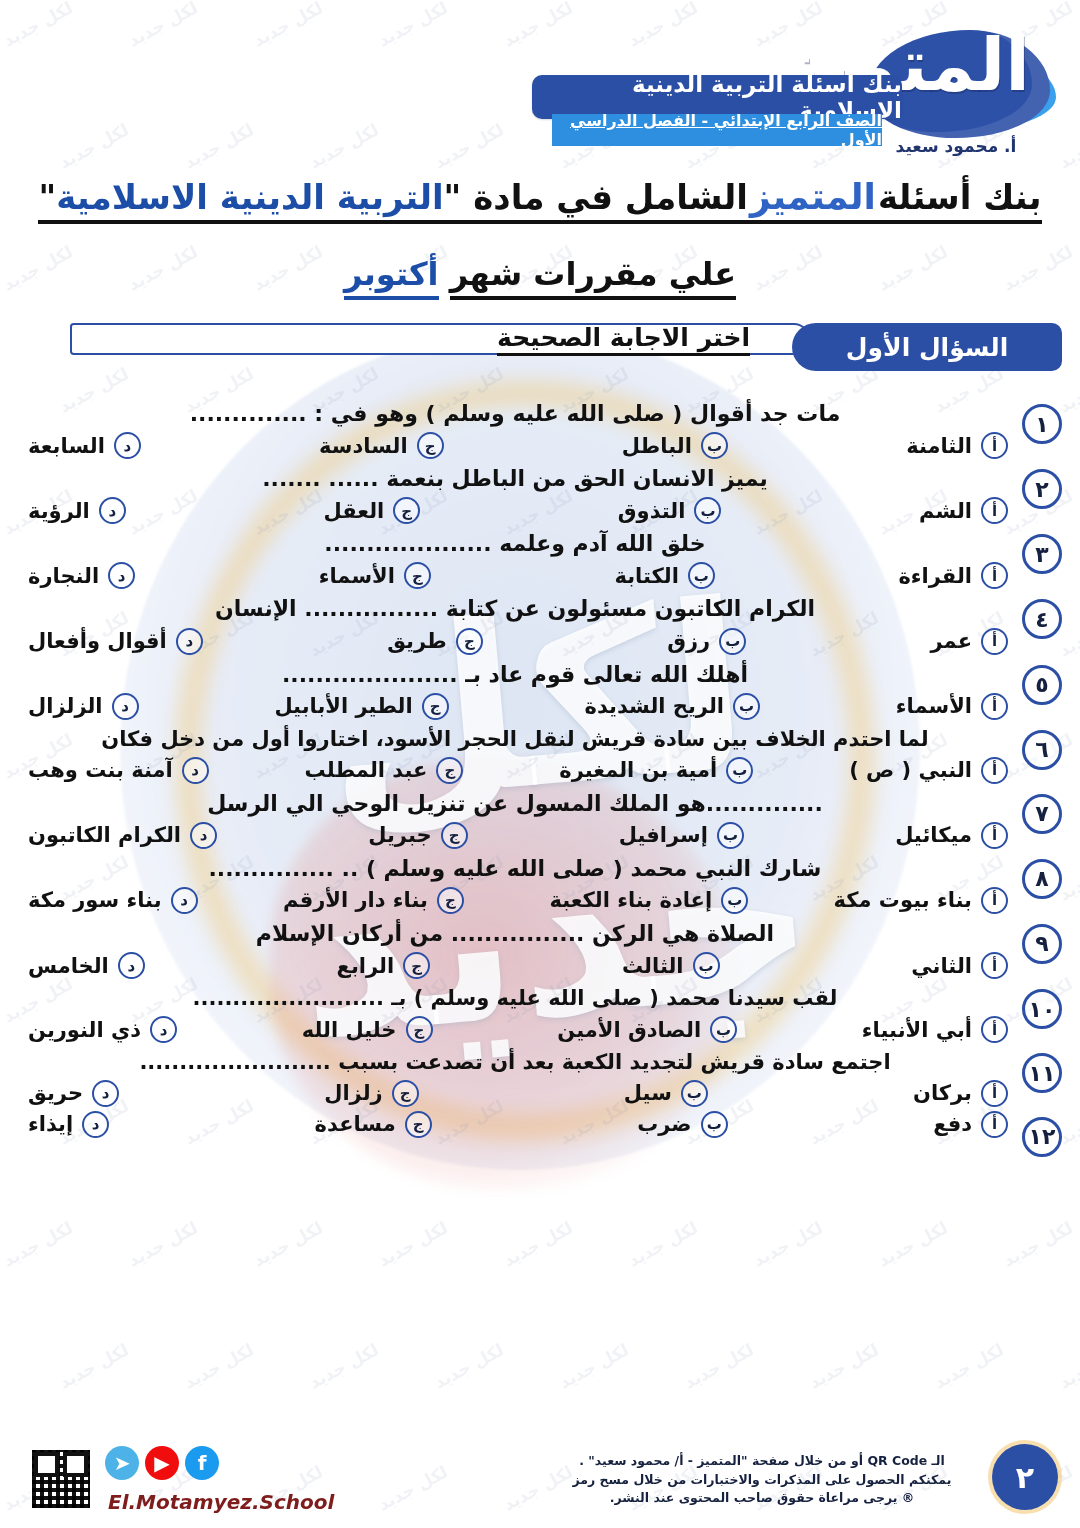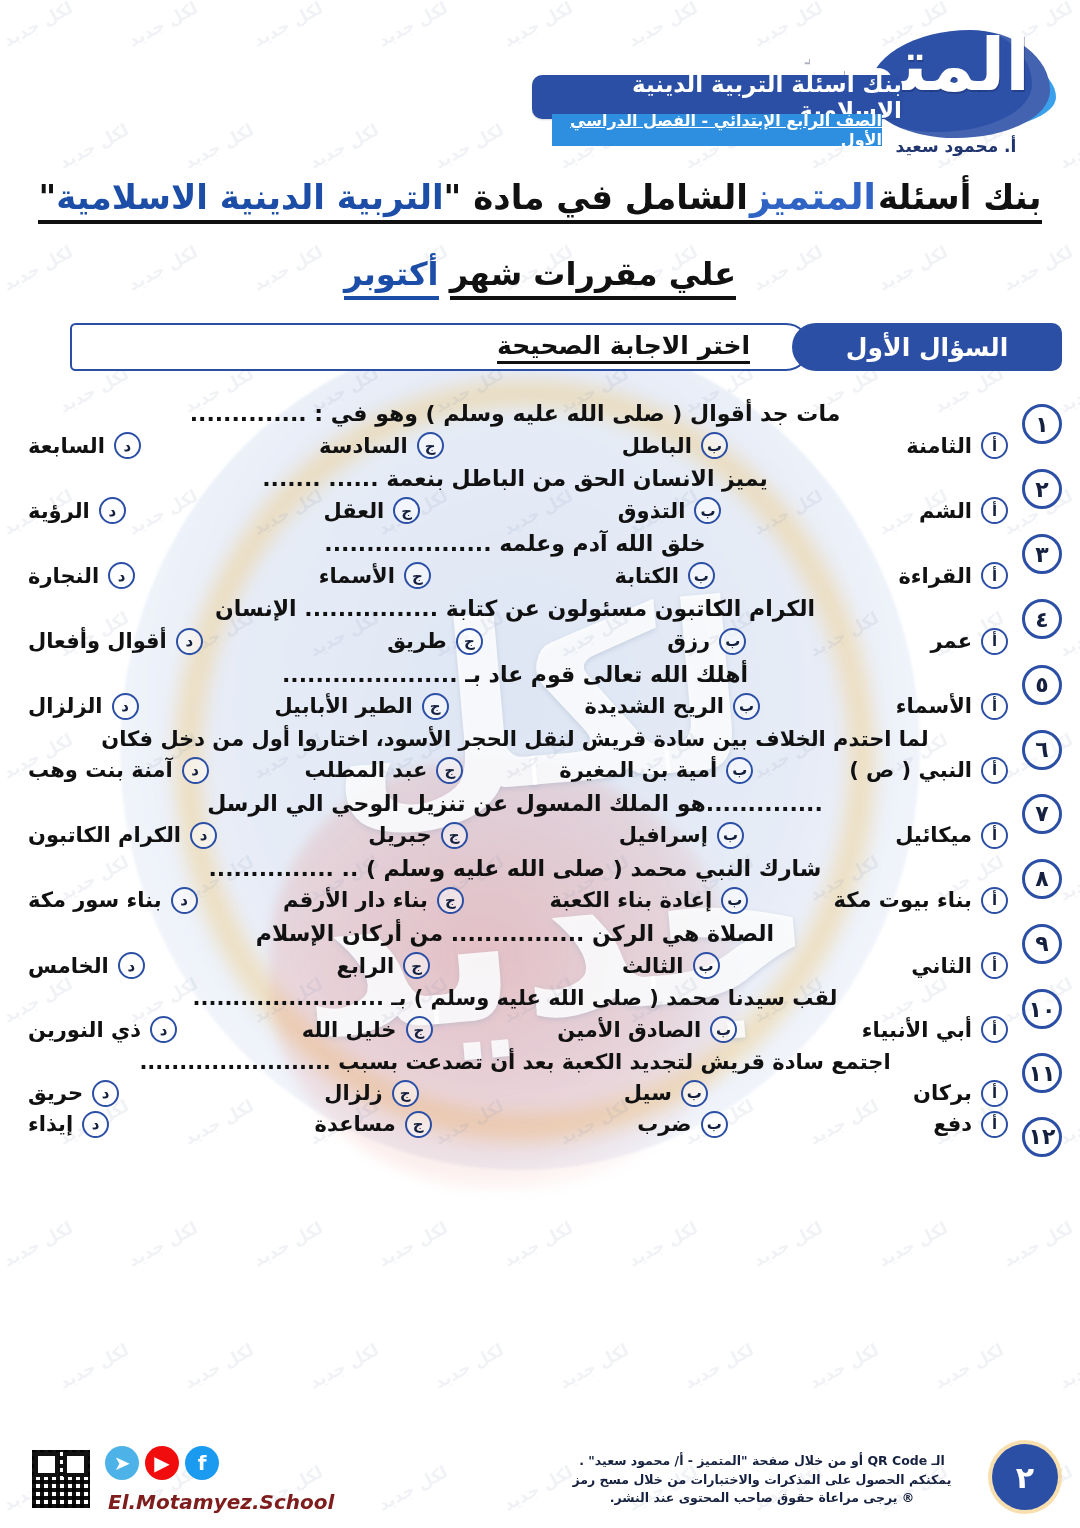--- a/index.html
+++ b/index.html
@@ -250,21 +250,21 @@
     font-weight: 700;
     display: flex;
     align-items: center;
     justify-content: center;
   }
   .banner-tail {
     position: absolute;
     right: 252px;
     top: 0;
     width: 740px;
-    height: 48px;
+    height: 32px;
     background: #ffffff;
     border: 2px solid #2c4fa6;
     border-radius: 6px 26px 26px 6px;
     display: flex;
     align-items: center;
     justify-content: flex-start;
     padding-right: 58px;
   }
   .banner-tail-label {
     color: #111111;

